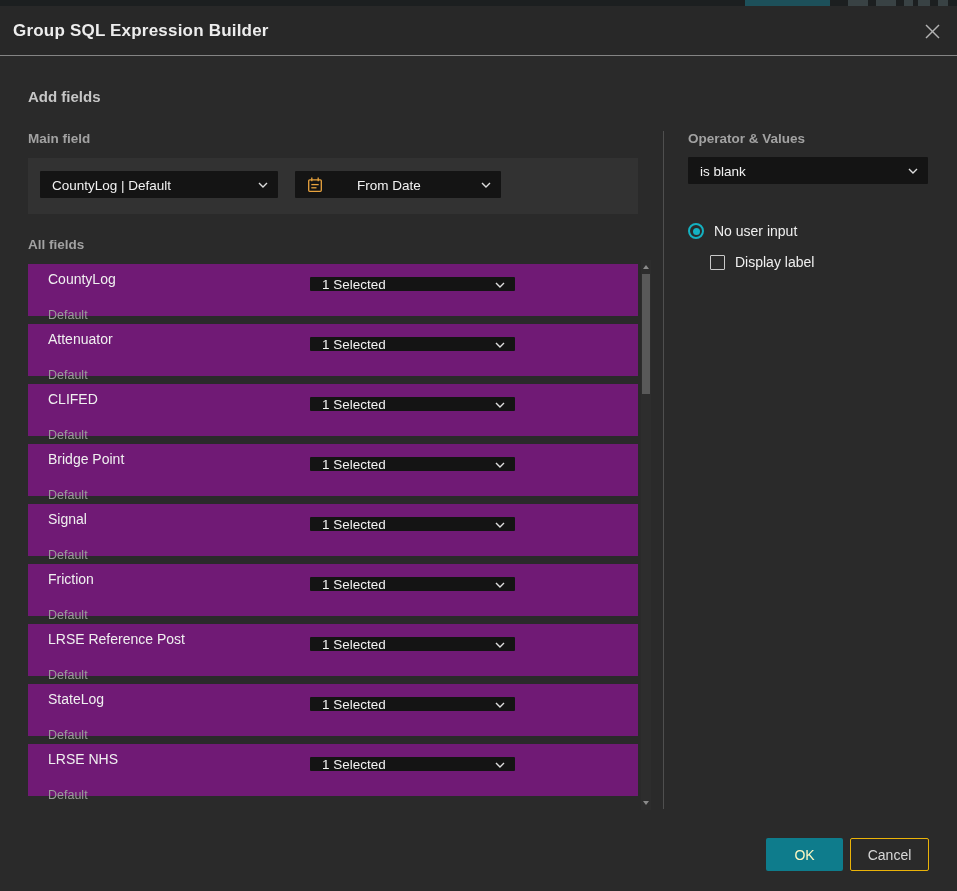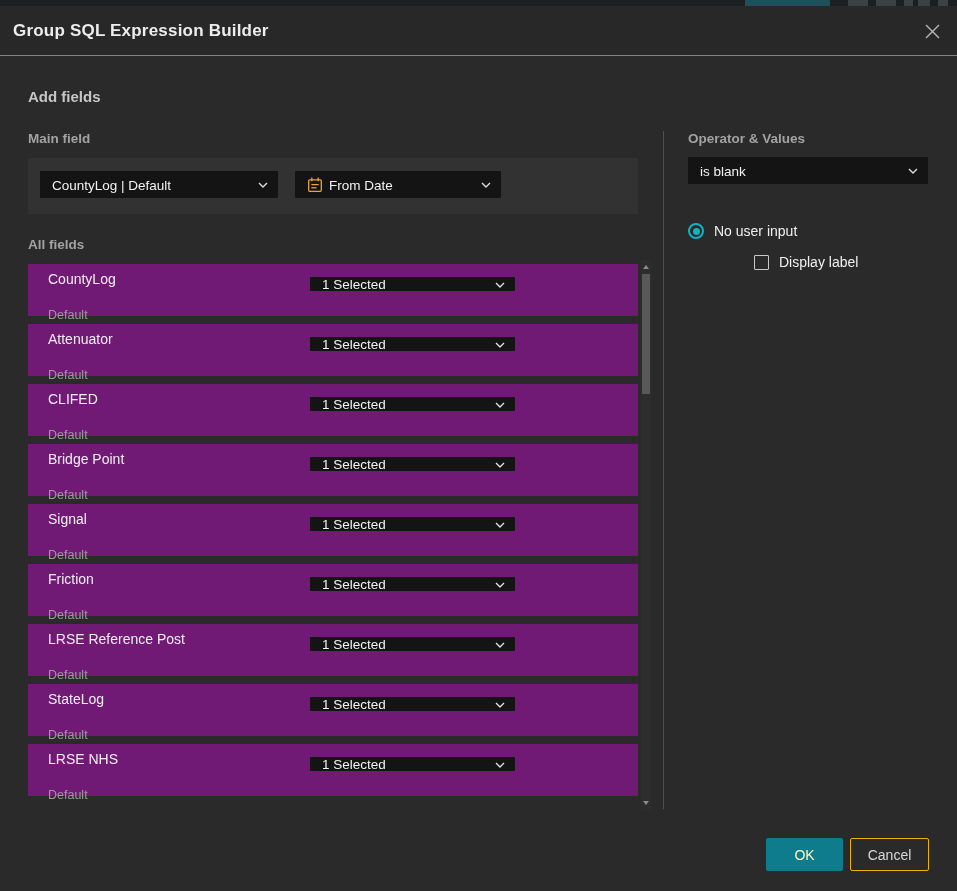--- a/index.html
+++ b/index.html
@@ -40,21 +40,21 @@
   .sub-label { font-size: 13.5px; font-weight: 700; color: #a2a2a2; position: absolute; }
   .label-main-field { left: 28px; top: 125px; }
   .label-all-fields { left: 28px; top: 231px; }
   .label-operator { left: 688px; top: 125px; }
 
   
   .dropdown {
     background: #141414; color: #f2f2f2;
     height: 27px; display: flex; align-items: center;
     padding: 1px 10px 0 12px; font-size: 13.5px; cursor: pointer;
-    position: absolute; border-radius: 1px;
+    position: absolute; border-radius: 1px; gap: 28px;
   }
   .dropdown .dd-text { flex: 1; white-space: nowrap; overflow: hidden; }
   .dropdown .chev { flex: 0 0 auto; margin-left: 8px; display: flex; }
 
   
   .main-panel { position: absolute; left: 28px; top: 152px; width: 610px; height: 56px; background: #323232; }
   .dd-layer  { left: 40px;  top: 165px; width: 238px; }
   .dd-date   { left: 295px; top: 165px; width: 206px; }
   .dd-date .dd-text { margin-left: 6px; }
 
@@ -85,21 +85,21 @@
 
   .radio-row { position: absolute; left: 688px; top: 217px; display: flex; align-items: center; cursor: pointer; }
   .radio-outer {
     width: 16px; height: 16px; border-radius: 50%;
     border: 2px solid #14b1c1; display: flex; align-items: center; justify-content: center;
     background: #2a2a2a;
   }
   .radio-dot { width: 7px; height: 7px; border-radius: 50%; background: #14b1c1; }
   .radio-label { margin-left: 10px; font-size: 14px; color: #f0f0f0; }
 
-  .checkbox-row { position: absolute; left: 710px; top: 248px; display: flex; align-items: center; cursor: pointer; margin-left: 44px; }
+  .checkbox-row { position: absolute; left: 710px; top: 248px; display: flex; align-items: center; cursor: pointer; }
   .checkbox-box { width: 15px; height: 15px; border: 1.5px solid #c9c9c9; background: transparent; border-radius: 1px; }
   .checkbox-label { margin-left: 10px; font-size: 14px; color: #f0f0f0; }
 
   
   .btn {
     position: absolute; top: 832px; height: 33px;
     display: flex; align-items: center; justify-content: center;
     font-size: 14px; cursor: pointer; border-radius: 2px;
     font-family: "Liberation Sans", sans-serif;
   }

